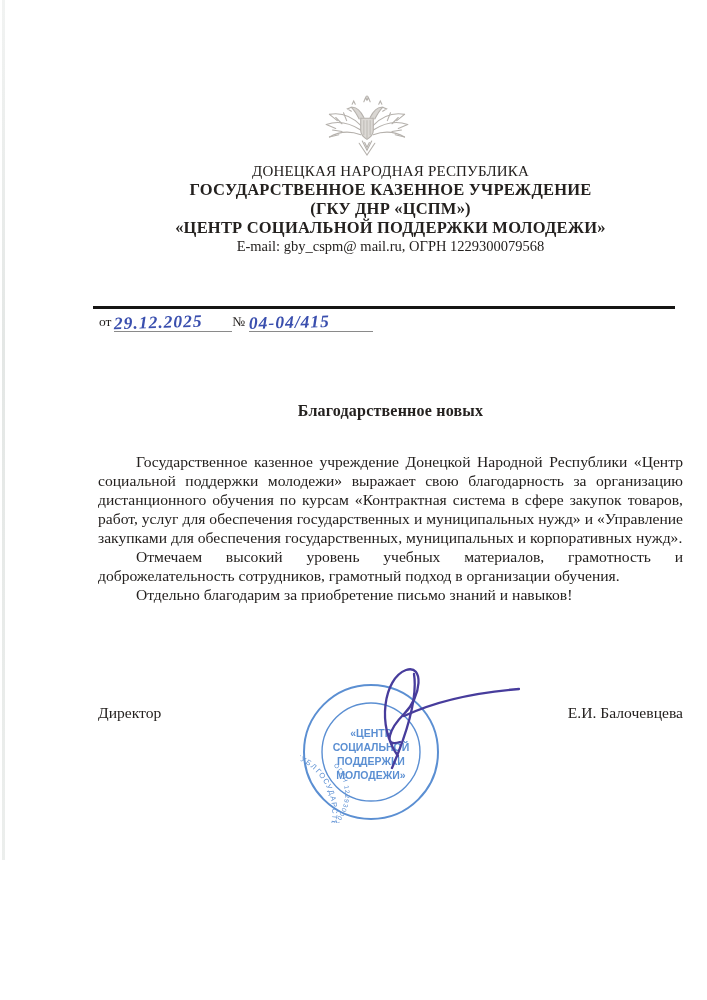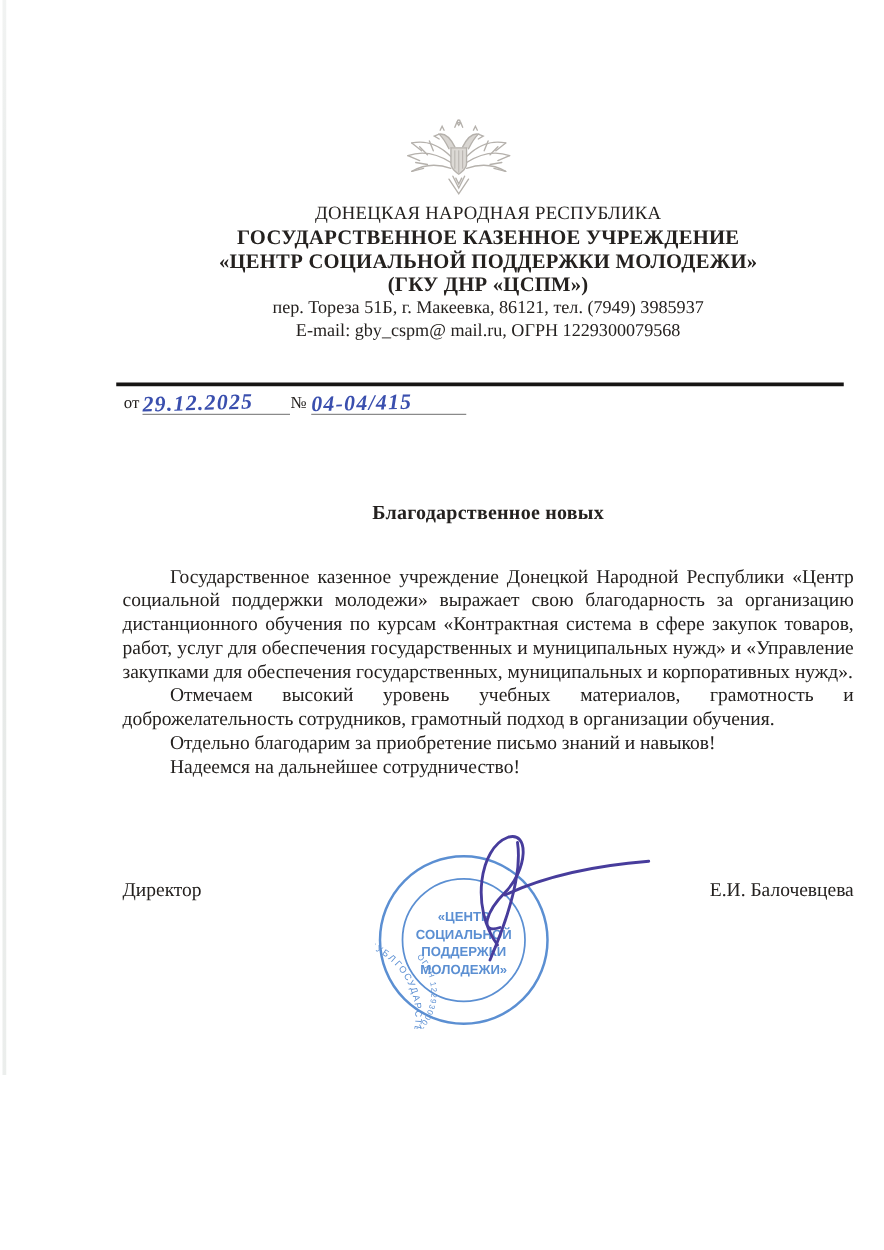--- a/index.html
+++ b/index.html
@@ -77,41 +77,39 @@
       <path d="M52 31 H68 V47 C68 53 60 58 60 58 C60 58 52 53 52 47 Z" fill="#dcd9d5"></path>
       <path d="M56 34 V52 M60 34 V56 M64 34 V52" stroke-width="1"></path>
 
       <path d="M54 60 L60 72 L66 60 M50 63 L60 78 L70 63 M57 62 L60 68 L63 62"></path>
     </g>
   </svg>
 
   <div class="letterhead">
     <span class="lh-line lh-republic">ДОНЕЦКАЯ НАРОДНАЯ РЕСПУБЛИКА</span>
     <span class="lh-line lh-bold">ГОСУДАРСТВЕННОЕ КАЗЕННОЕ УЧРЕЖДЕНИЕ</span>
+    <span class="lh-line lh-bold">(ГКУ ДНР «ЦСПМ»)</span>
     <span class="lh-line lh-bold">«ЦЕНТР СОЦИАЛЬНОЙ ПОДДЕРЖКИ МОЛОДЕЖИ»</span>
-    <span class="lh-line lh-bold">(ГКУ ДНР «ЦСПМ»)</span>
-    <span class="lh-line lh-small">пер. Тореза 51Б, г. Макеевка, 86121, тел. (7949) 3985937</span>
     <span class="lh-line lh-small">E-mail: gby_cspm@ mail.ru, ОГРН 1229300079568</span>
   </div>
 
   <div class="rule"></div>
 
   <div class="ref">
     <div class="ref-row">
       <span>от</span><span class="u u-date"><span class="hand">29.12.2025</span></span><span>№</span><span class="u u-num"><span class="hand">04-04/415</span></span>
     </div>
   </div>
 
   <div class="title">Благодарственное новых</div>
 
   <div class="body">
     <p>Государственное казенное учреждение Донецкой Народной Республики «Центр социальной поддержки молодежи» выражает свою благодарность за организацию дистанционного обучения по курсам «Контрактная система в сфере закупок товаров, работ, услуг для обеспечения государственных и муниципальных нужд» и «Управление закупками для обеспечения государственных, муниципальных и корпоративных нужд».</p>
     <p>Отмечаем высокий уровень учебных материалов, грамотность и доброжелательность сотрудников, грамотный подход в организации обучения.</p>
     <p>Отдельно благодарим за приобретение письмо знаний и навыков!</p>
-    <p>Надеемся на дальнейшее сотрудничество!</p>
   </div>
 
   <div class="sign-row">
     <span>Директор</span>
     <span>Е.И. Балочевцева</span>
   </div>
 
   <svg class="stamp" viewBox="0 0 142 142">
     <defs>
       <path id="outerTextPath" d="M 15.4 90.5 A 58 58 0 1 1 15.3 90.4"></path>

